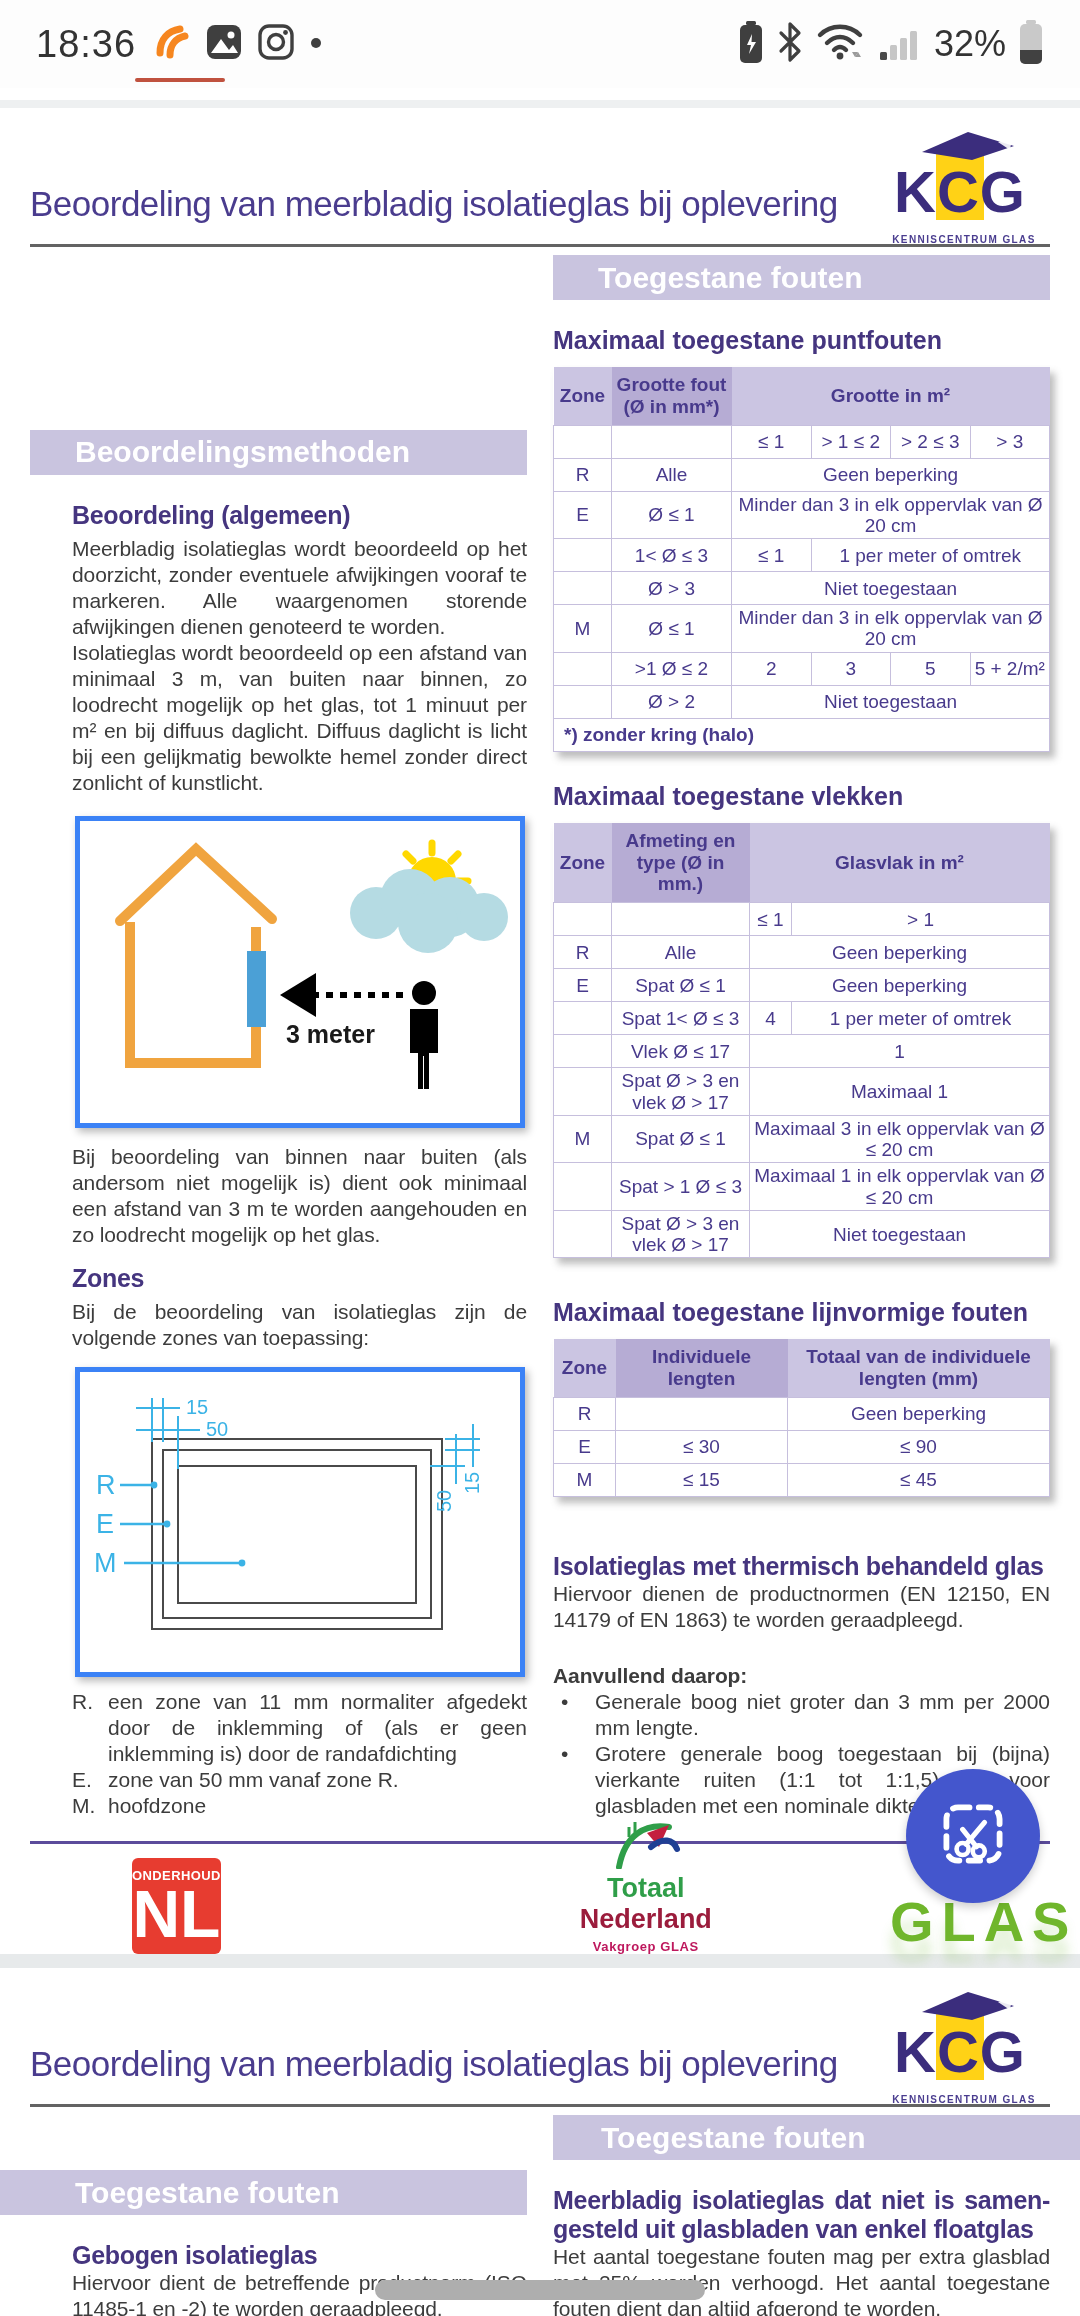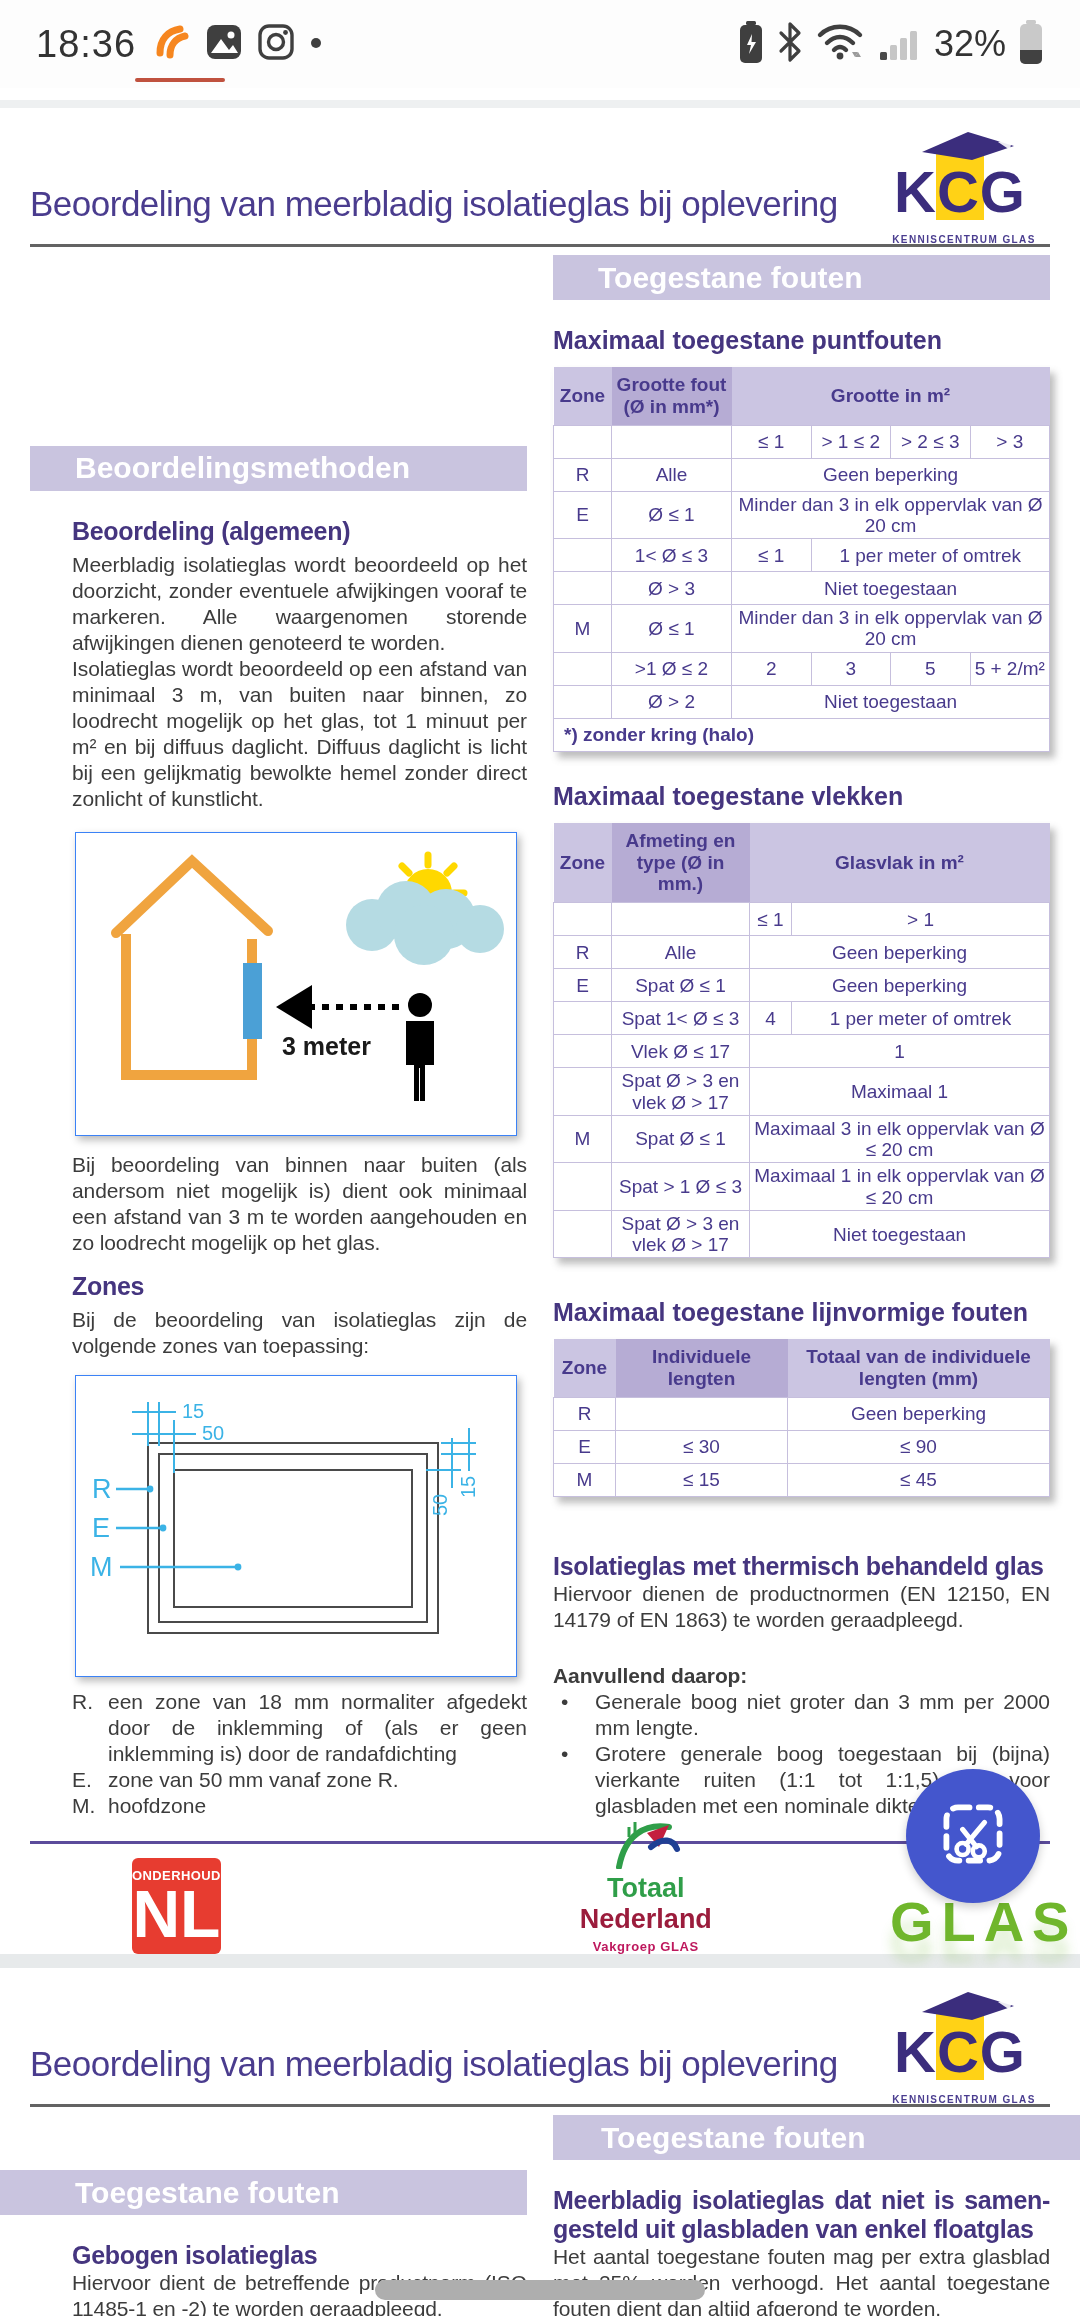--- a/index.html
+++ b/index.html
@@ -41,21 +41,21 @@
 
   .indent{margin-left:42px;}
   .h-purple{font-size:25px;font-weight:bold;color:#45357f;letter-spacing:-0.3px;}
   .p{font-size:21px;color:#3c3c3c;text-align:justify;line-height:1.24;letter-spacing:-0.1px;}
   .mt6{margin-top:6px;}.mt12{margin-top:12px;}.mt16{margin-top:16px;}.mt20{margin-top:20px;}
   .mt26{margin-top:26px;}.mt30{margin-top:30px;}.mt40{margin-top:40px;}.mt55{margin-top:55px;}
   .bold{font-weight:bold;}
   .jline{text-align:justify;-moz-text-align-last:justify;text-align-last:justify;}
 
   
-  .figbox{margin-left:45px;width:440px;background:#fff;border:1px solid #3b82f6;
+  .figbox{margin-left:45px;width:440px;background:#fff;border:5px solid #3b82f6;
           box-shadow:3px 4px 8px rgba(0,0,0,0.28);}
   .legend-row{display:flex;font-size:21px;color:#3c3c3c;line-height:1.24;}
   .legend-key{width:36px;flex:none;}
   .legend-txt{flex:1;text-align:justify;}
 
   
   .ttable{border-collapse:collapse;width:100%;background:#fff;table-layout:fixed;
           box-shadow:5px 6px 7px rgba(110,110,110,0.45);font-size:19px;color:#483a8c;}
   .ttable th{background:#cbc5e2;font-weight:bold;padding:7px 4px;text-align:center;vertical-align:middle;line-height:1.15;}
   .ttable th.dark{background:#b6acd4;}
@@ -269,21 +269,21 @@
               <circle cx="162" cy="191" r="3.4" fill="#3bb3e6"></circle>
               <text x="16" y="122" font-size="27" fill="#3bb3e6">R</text>
               <text x="16" y="161" font-size="27" fill="#3bb3e6">E</text>
               <text x="14" y="200" font-size="27" fill="#3bb3e6">M</text>
             </svg>
           </div>
 
           <div class="indent mt12">
             <div class="legend-row">
               <span class="legend-key">R.</span>
-              <span class="legend-txt">een zone van 18 mm normaliter afgedekt door de inklemming of (als er geen inklemming is) door de randafdichting</span>
+              <span class="legend-txt">een zone van 11 mm normaliter afgedekt door de inklemming of (als er geen inklemming is) door de randafdichting</span>
             </div>
             <div class="legend-row">
               <span class="legend-key">E.</span>
               <span class="legend-txt">zone van 50 mm vanaf zone R.</span>
             </div>
             <div class="legend-row">
               <span class="legend-key">M.</span>
               <span class="legend-txt">hoofdzone</span>
             </div>
           </div>

